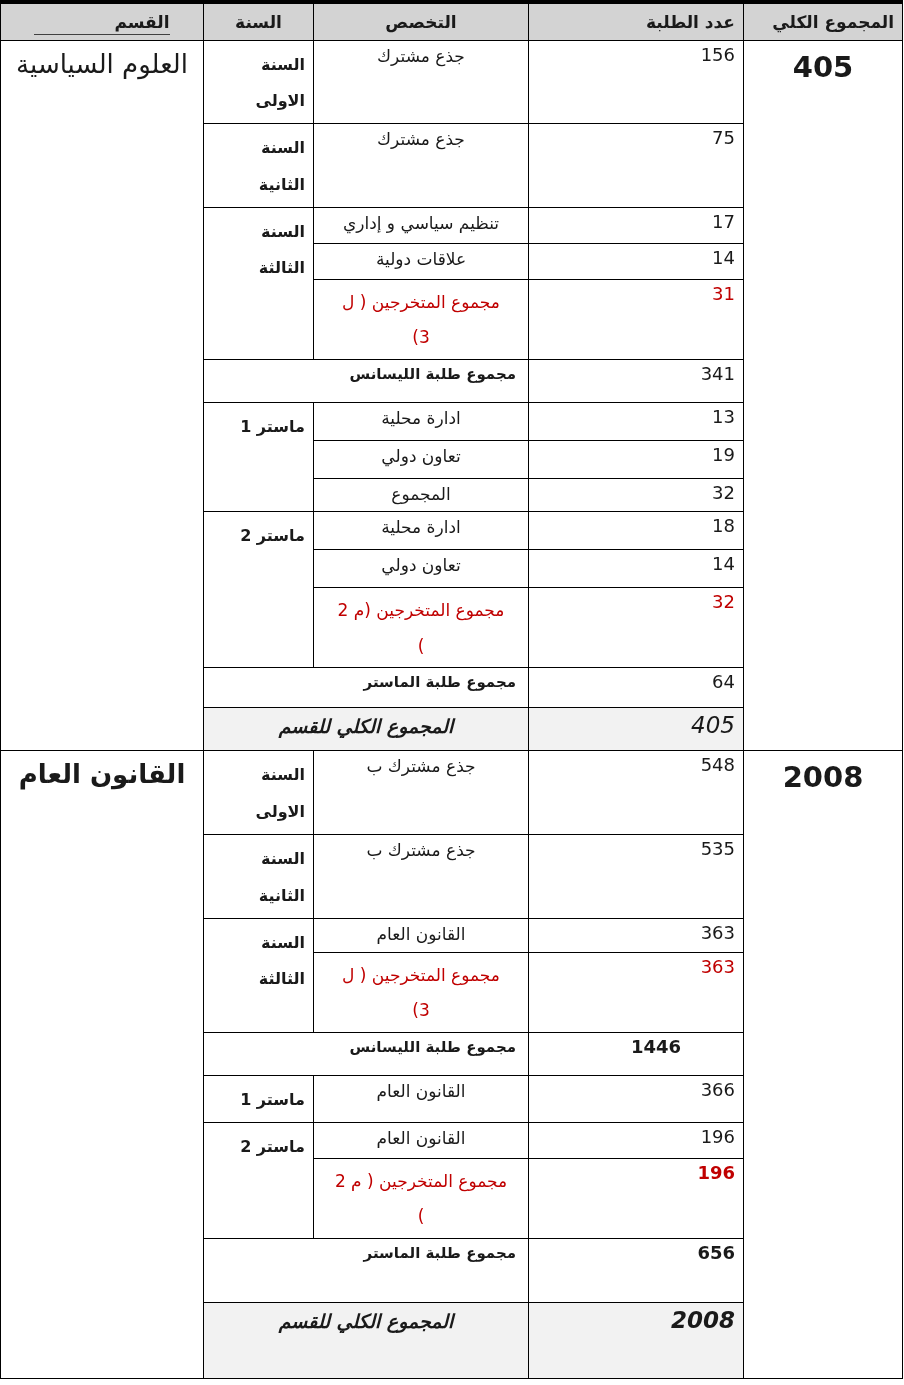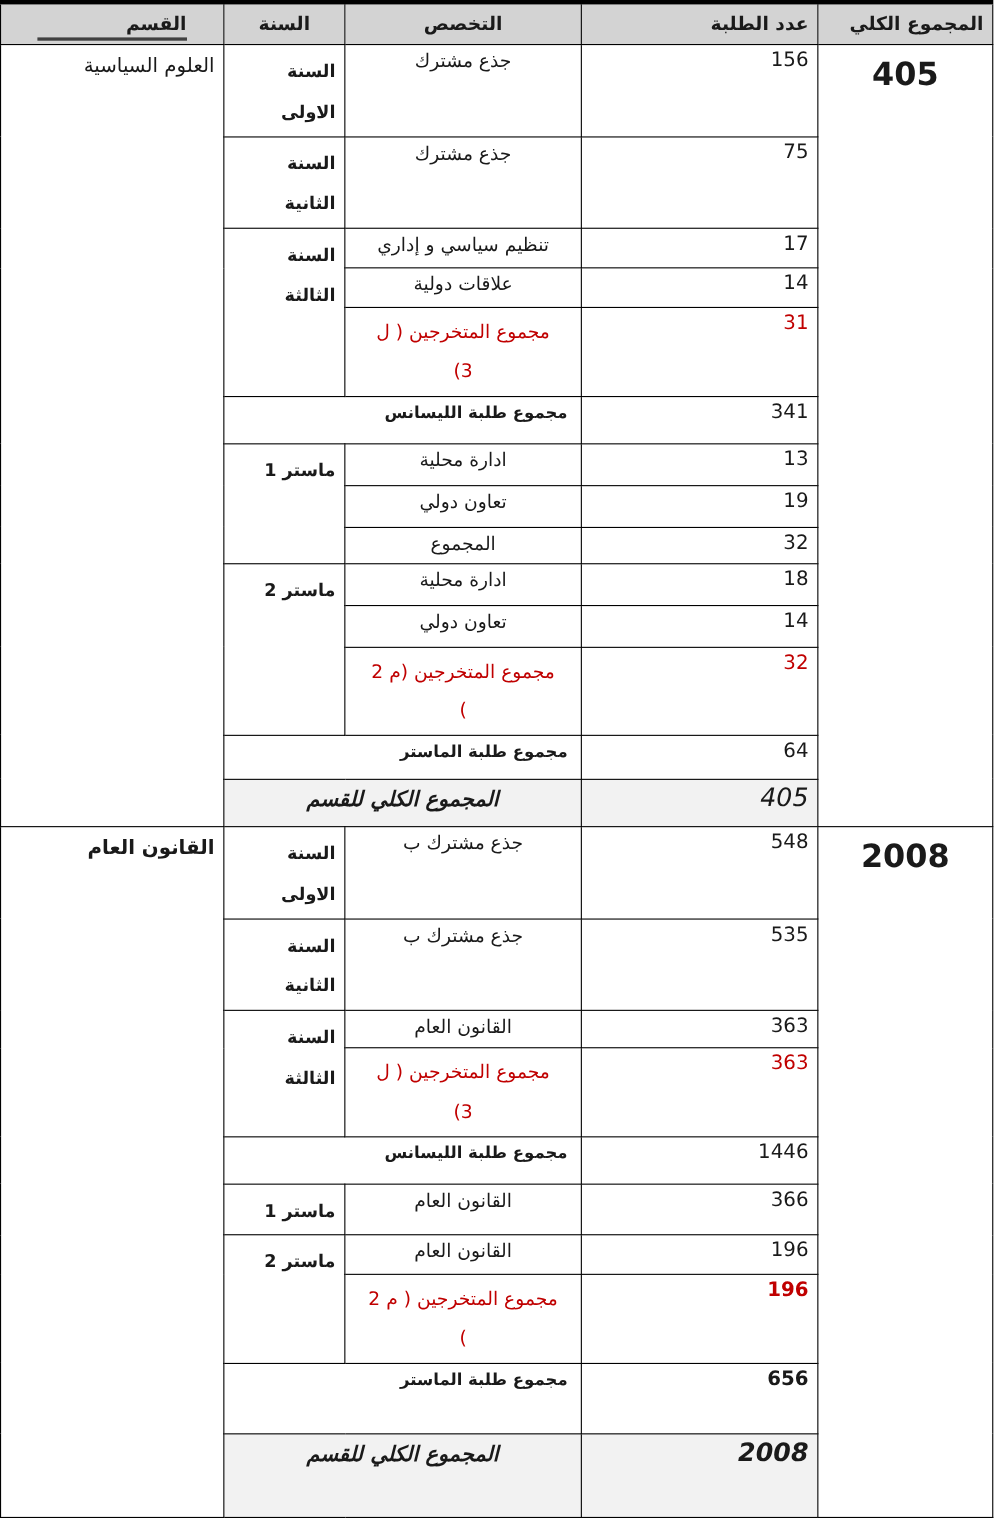--- a/index.html
+++ b/index.html
@@ -2,34 +2,34 @@
 <html><head>
 <meta charset="utf-8">
 <style>
   html,body{margin:0;padding:0;background:#ffffff;}
   #page{width:904px;height:1385px;overflow:hidden;background:#ffffff;position:relative;font-family:"DejaVu Sans",sans-serif;}
   table.tbl{border-collapse:collapse;table-layout:fixed;width:902px;margin:0;border-top:4px solid #000;}
   td{border:1.5px solid #000;vertical-align:top;padding:3px 8px;white-space:pre-line;overflow:hidden;color:#1a1a1a;}
   
   tr.hdr td{background:#d3d3d3;font-weight:bold;font-size:17px;text-align:center;padding-top:8px;height:38px;box-sizing:border-box;}
   tr.hdr td.ar{text-align:right;}
-  .u{display:inline-block;border-bottom:3px solid #404040;padding-left:80px;padding-bottom:2px;}
+  .u{display:inline-block;border-bottom:1px solid #404040;padding-left:80px;padding-bottom:2px;}
   
-  td.dept{font-size:18px;text-align:right;padding-top:8px;}
+  td.dept{font-size:26px;text-align:center;padding-top:8px;}
   td.dept.b{font-weight:bold;}
   
   td.year{font-size:16px;font-weight:bold;text-align:right;line-height:2.3;padding-top:6px;}
   
   td.spec{font-size:17px;text-align:center;padding-top:5px;}
   td.red{color:#c00000;font-weight:normal;line-height:2.1;}
   
   td.num{font-size:18px;text-align:right;padding-top:3px;}
   td.num.rednum{color:#c00000;}
   td.num.b{font-weight:bold;}
-  td.num.bc{font-weight:normal;padding-left:48px;}
+  td.num.bc{font-weight:bold;text-align:center;padding-left:48px;}
   
   td.lbl{font-weight:bold;font-size:15px;text-align:right;padding-top:5px;padding-right:12px;}
   
   td.gray{background:#f2f2f2;font-style:italic;}
   td.gray-lbl{font-size:19px;font-weight:bold;text-align:center;padding-top:7px;}
   td.gray-num{font-size:23px;text-align:right;padding-top:4px;}
   td.gray-num.b{font-weight:bold;}
   td.gray-num.n{font-weight:normal;}
   
   td.bigtotal{font-size:29px;font-weight:bold;text-align:center;padding-top:10px;line-height:1.15;}

